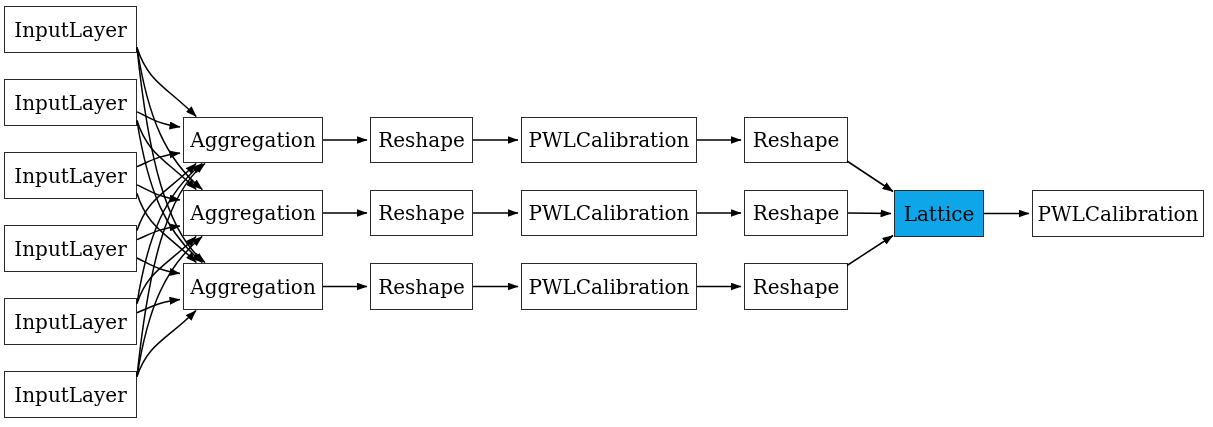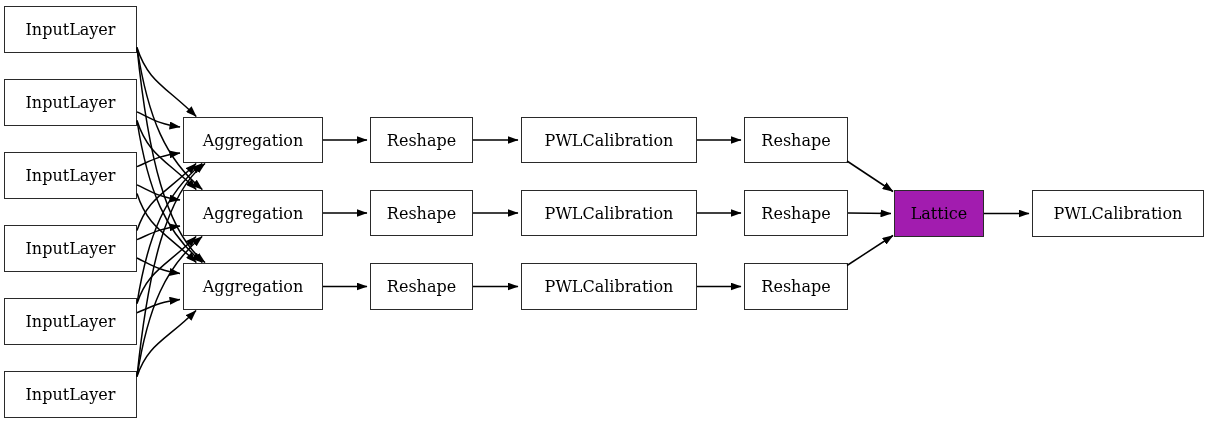--- a/index.html
+++ b/index.html
@@ -16,21 +16,21 @@
     overflow: hidden;
   }
   .node {
     position: absolute;
     box-sizing: border-box;
     background: #ffffff;
     border: 1.5px solid #2a2a2a;
     display: flex;
     align-items: center;
     justify-content: center;
-    font-size: 16px;
+    font-size: 20px;
     color: #000000;
     white-space: nowrap;
     z-index: 1;
   }
   #edge-layer {
     position: absolute;
     left: 0;
     top: 0;
     z-index: 2;
     pointer-events: none;
@@ -57,21 +57,21 @@
       <div class="node" style="left: 183px; top: 263px; width: 140px; height: 47px; border-color: rgb(42, 42, 42); background: rgb(255, 255, 255);">Aggregation</div>
       <div class="node" style="left: 370px; top: 117px; width: 103px; height: 46px; border-color: rgb(42, 42, 42); background: rgb(255, 255, 255);">Reshape</div>
       <div class="node" style="left: 370px; top: 190px; width: 103px; height: 46px; border-color: rgb(42, 42, 42); background: rgb(255, 255, 255);">Reshape</div>
       <div class="node" style="left: 370px; top: 263px; width: 103px; height: 47px; border-color: rgb(42, 42, 42); background: rgb(255, 255, 255);">Reshape</div>
       <div class="node" style="left: 521px; top: 117px; width: 176px; height: 46px; border-color: rgb(42, 42, 42); background: rgb(255, 255, 255);">PWLCalibration</div>
       <div class="node" style="left: 521px; top: 190px; width: 176px; height: 46px; border-color: rgb(42, 42, 42); background: rgb(255, 255, 255);">PWLCalibration</div>
       <div class="node" style="left: 521px; top: 263px; width: 176px; height: 47px; border-color: rgb(42, 42, 42); background: rgb(255, 255, 255);">PWLCalibration</div>
       <div class="node" style="left: 744px; top: 117px; width: 104px; height: 46px; border-color: rgb(42, 42, 42); background: rgb(255, 255, 255);">Reshape</div>
       <div class="node" style="left: 744px; top: 190px; width: 104px; height: 46px; border-color: rgb(42, 42, 42); background: rgb(255, 255, 255);">Reshape</div>
       <div class="node" style="left: 744px; top: 263px; width: 104px; height: 47px; border-color: rgb(42, 42, 42); background: rgb(255, 255, 255);">Reshape</div>
-      <div class="node" style="left: 894px; top: 190px; width: 90px; height: 47px; border-color: rgb(42, 42, 42); background: #a21caf;">Lattice</div>
+      <div class="node" style="left: 894px; top: 190px; width: 90px; height: 47px; border-color: rgb(42, 42, 42); background: #0ea5e9;">Lattice</div>
       <div class="node" style="left: 1032px; top: 190px; width: 172px; height: 47px; border-color: rgb(42, 42, 42); background: rgb(255, 255, 255);">PWLCalibration</div>
     </div>
   <svg id="edge-layer" width="1213" height="427" viewBox="0 0 1213 427" xmlns="http://www.w3.org/2000/svg">
     <defs>
       <marker id="arrow" viewBox="0 0 11 8" refX="10.5" refY="4" markerWidth="11" markerHeight="8" orient="auto" markerUnits="userSpaceOnUse">
         <path d="M0,0 L11,4 L0,8 z" fill="#000000"></path>
       </marker>
     </defs>
   <path class="edge" d="M 137 47.5 C 148 82, 166 86.5, 196.20833333333334 116.5" stroke="#000000" marker-end="url(#arrow)"></path>
       <path class="edge" d="M 137 47.5 C 148 118.5, 166 159.5, 202.29166666666666 189.5" stroke="#000000" marker-end="url(#arrow)"></path>

